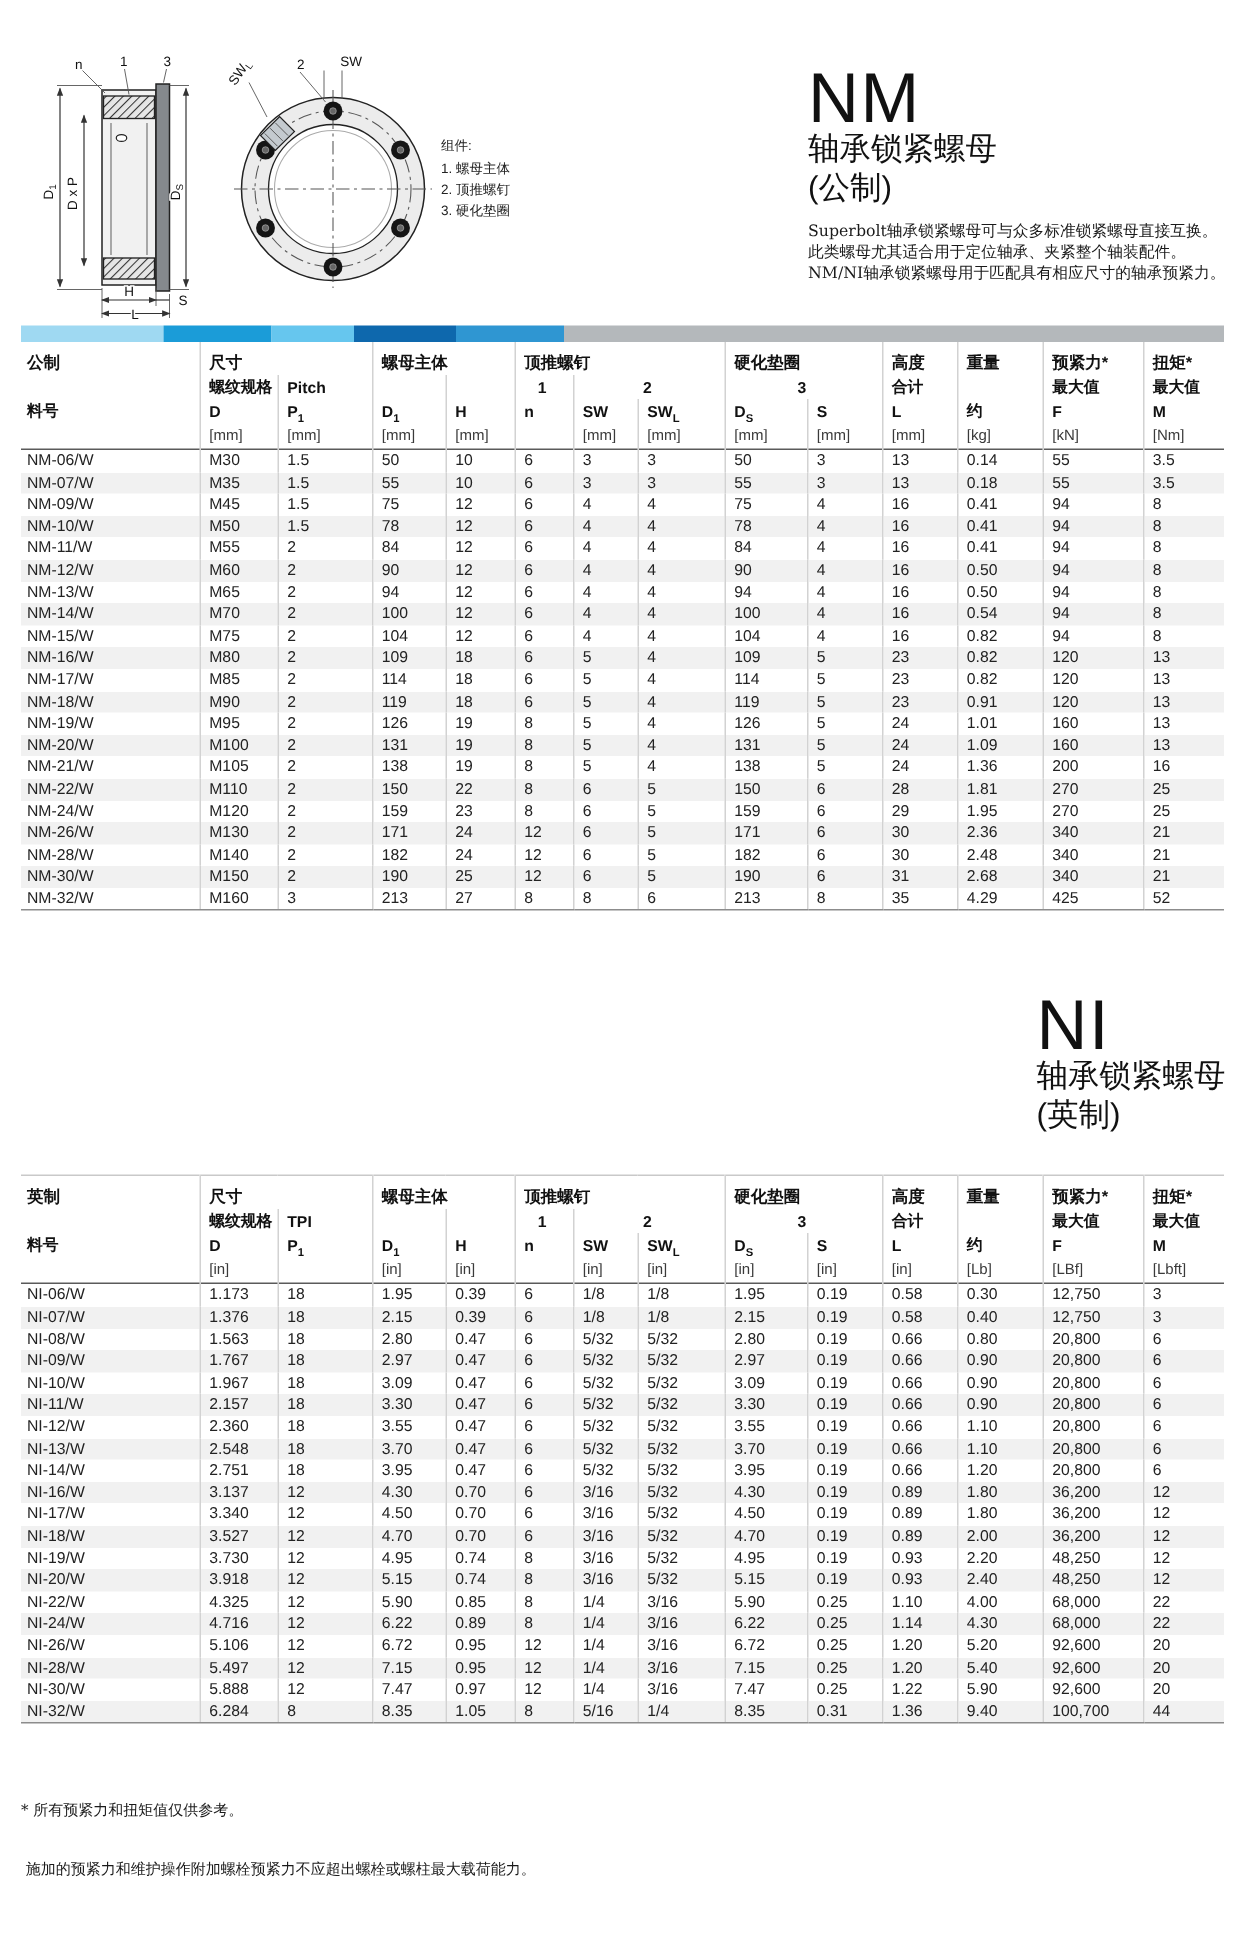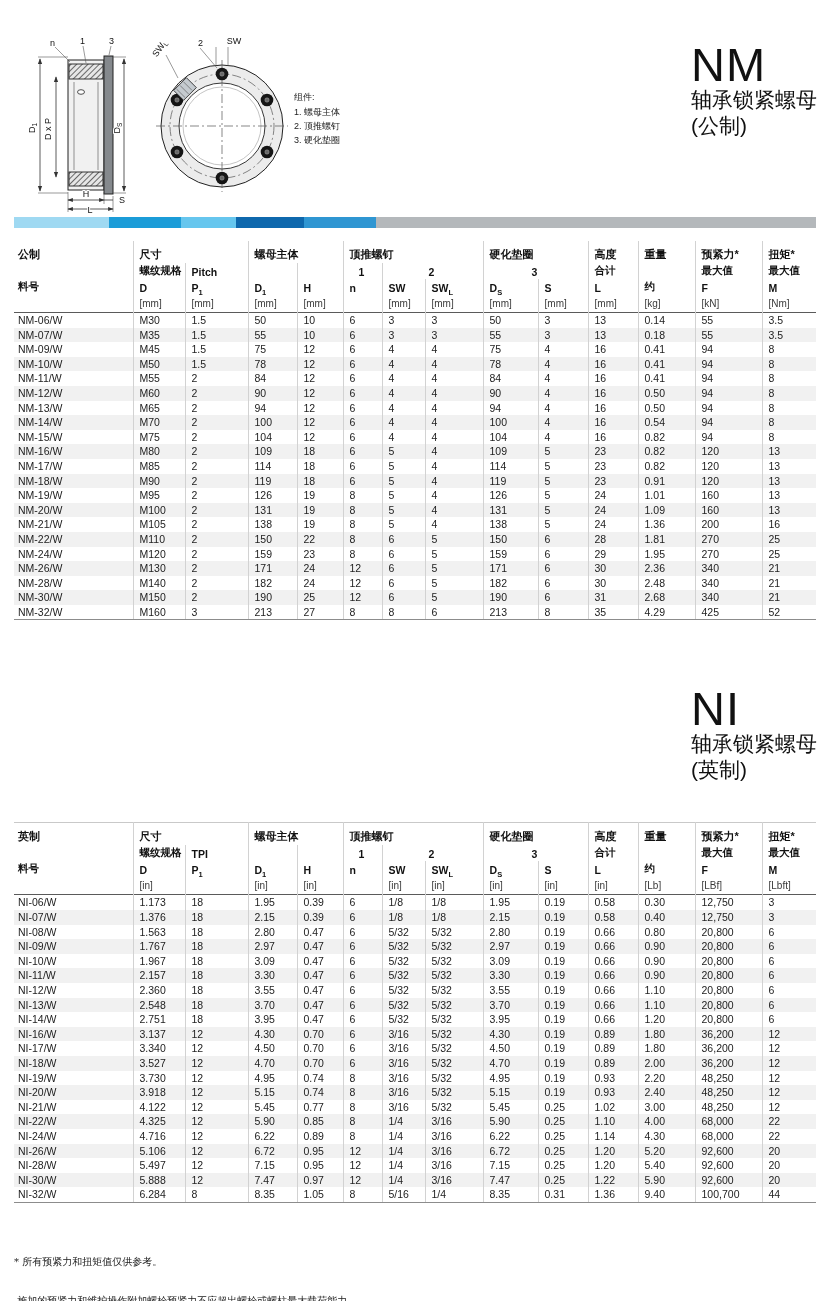--- a/index.html
+++ b/index.html
@@ -13,21 +13,21 @@
   .title-block{position:absolute;right:13px;text-align:left}
   .title-block.nm{top:44px}
   .title-block .big{font-size:47px;line-height:42px;font-weight:400;letter-spacing:1px;color:#111}
   .title-block .sub{font-size:21px;line-height:25px;margin-top:1px;color:#111}
   .title-block .desc{margin-top:9px;font-size:10.5px;line-height:14px;
     font-family:"DejaVu Serif","Liberation Serif",serif;color:#1a1a1a}
   .accent-bar{position:absolute;left:14px;right:14px;top:217px;height:11px;display:flex}
   .accent-bar .seg{height:100%}
   .accent-bar .rest{flex:1}
 
-  table.spec{border-collapse:collapse;table-layout:fixed;width:802px;margin:13px 14px}
+  table.spec{border-collapse:collapse;table-layout:fixed;width:802px;margin:0 14px}
   table.spec.ni-table{border-top:1px solid #c9c9c9}
   .spec th,.spec td{
     font-size:10.5px;text-align:left;padding:1px 2px 1px 6px;white-space:nowrap;overflow:hidden;
     border-left:1px solid #d2d2d2;vertical-align:bottom;
   }
   .spec tr > *:first-child{border-left:none;padding-left:4px}
   .spec th{font-weight:700;color:#111}
   .spec thead tr.gr th{vertical-align:top;padding-top:6px;height:14px;font-size:11px}
   .spec thead tr.sb th{height:13px}
   .spec thead tr.sy th{height:13px}
@@ -155,20 +155,25 @@
       <text class="leg" x="284" y="81">1. 螺母主体</text>
       <text class="leg" x="284" y="95">2. 顶推螺钉</text>
       <text class="leg" x="284" y="109">3. 硬化垫圈</text>
     </g>
   </svg>
 
   <div class="title-block nm">
     <div class="big">NM</div>
     <div class="sub">轴承锁紧螺母</div>
     <div class="sub">(公制)</div>
+    <div class="desc">
+      <div>Superbolt轴承锁紧螺母可与众多标准锁紧螺母直接互换。</div>
+      <div>此类螺母尤其适合用于定位轴承、夹紧整个轴装配件。</div>
+      <div>NM/NI轴承锁紧螺母用于匹配具有相应尺寸的轴承预紧力。</div>
+    </div>
   </div>
 
   <div class="accent-bar">
       <div class="seg" style="width: 95px; background: rgb(159, 217, 242);"></div>
       <div class="seg" style="width: 72px; background: rgb(27, 156, 216);"></div>
       <div class="seg" style="width: 55px; background: rgb(102, 198, 238);"></div>
       <div class="seg" style="width: 68px; background: rgb(14, 104, 173);"></div>
       <div class="seg" style="width: 72px; background: rgb(47, 150, 210);"></div>
       <div class="rest" style="background: rgb(180, 184, 187);"></div>
     </div>
@@ -893,36 +898,20 @@
         <td>3/16</td>
         <td>5/32</td>
         <td>5.15</td>
         <td>0.19</td>
         <td>0.93</td>
         <td>2.40</td>
         <td>48,250</td>
         <td>12</td>
       </tr>
       <tr>
-        <td>NI-21/W</td>
-        <td>4.122</td>
-        <td>12</td>
-        <td>5.45</td>
-        <td>0.77</td>
-        <td>8</td>
-        <td>3/16</td>
-        <td>5/32</td>
-        <td>5.45</td>
-        <td>0.25</td>
-        <td>1.02</td>
-        <td>3.00</td>
-        <td>48,250</td>
-        <td>12</td>
-      </tr>
-      <tr>
         <td>NI-22/W</td>
         <td>4.325</td>
         <td>12</td>
         <td>5.90</td>
         <td>0.85</td>
         <td>8</td>
         <td>1/4</td>
         <td>3/16</td>
         <td>5.90</td>
         <td>0.25</td>

